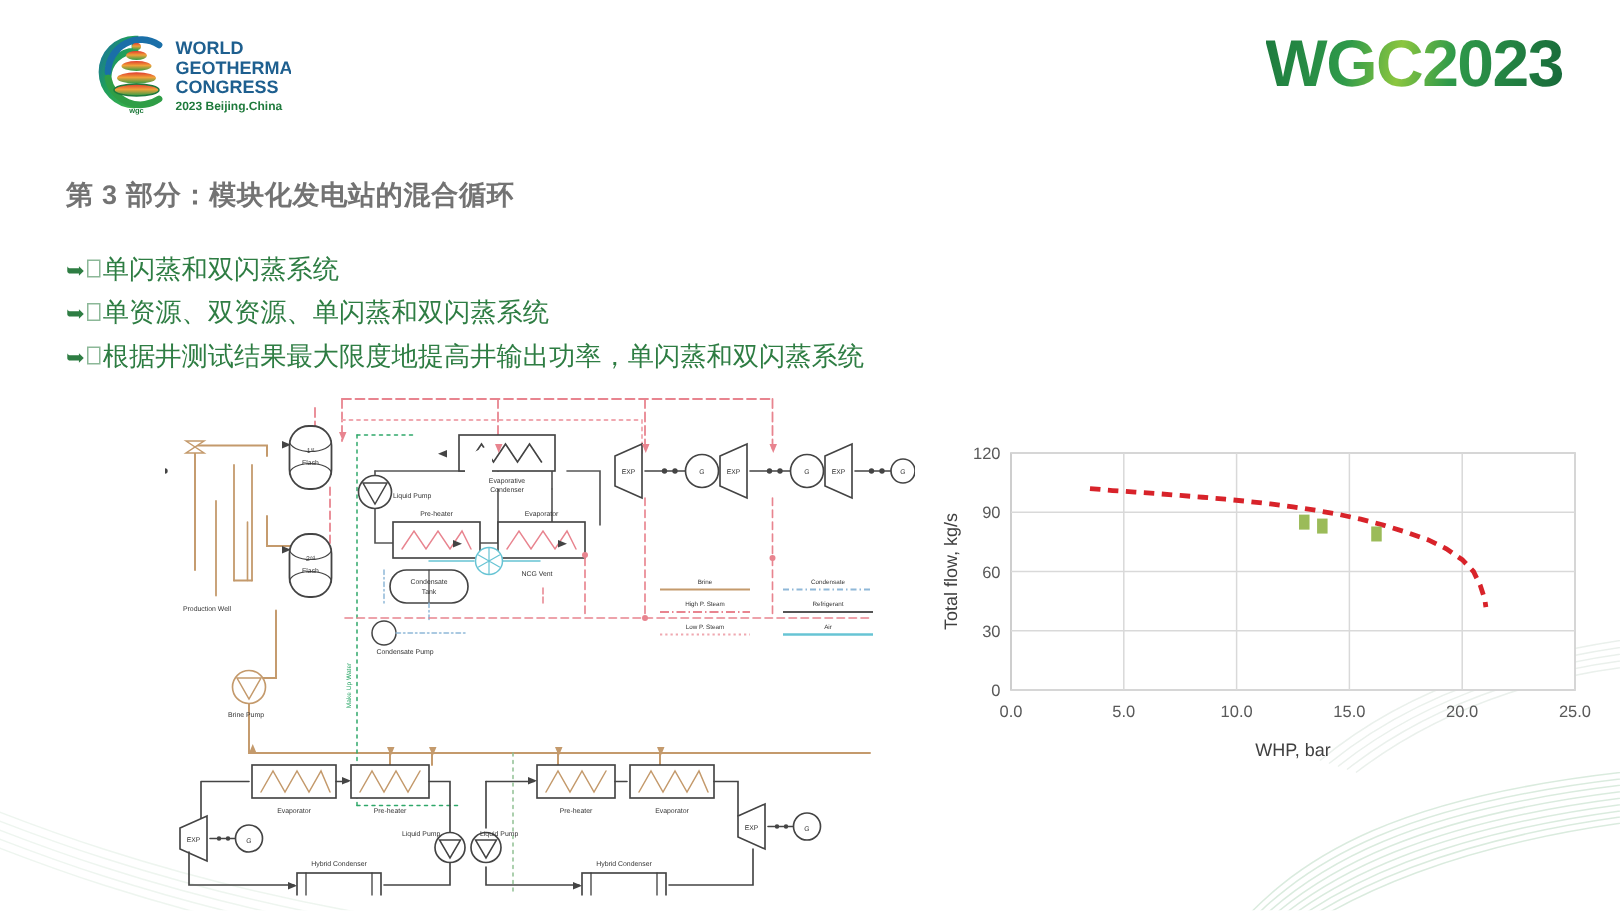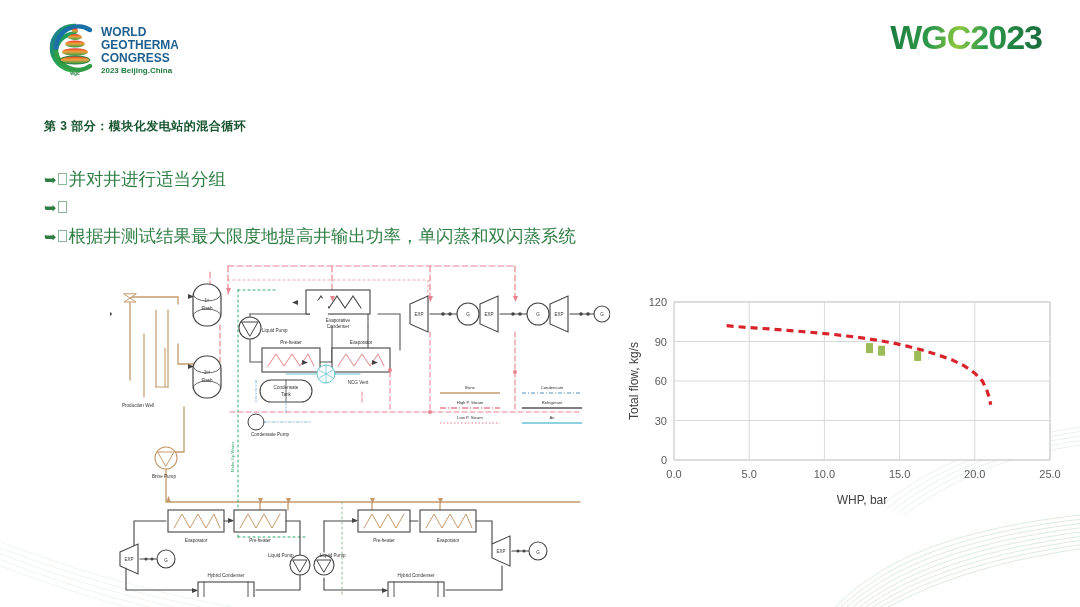--- a/index.html
+++ b/index.html
@@ -17,35 +17,35 @@
   .deco-right {
     position:absolute; right:-40px; bottom:-30px;
     width:320px; height:300px; pointer-events:none; opacity:.85;
   }
   .deco-left {
     position:absolute; left:-60px; bottom:-50px;
     width:320px; height:260px; pointer-events:none; opacity:.75;
   }
 
   
-  .wgc-logo { position:absolute; left:28px; top:12px; width:150px; height:70px; }
+  .wgc-logo { position:absolute; left:44px; top:12px; width:150px; height:70px; }
   .wgc-logo svg { display:block; }
   .wgc-wordmark {
     position:absolute; right:38px; top:18px;
-    font-size:34px; font-weight:bold; letter-spacing:-1px;
+    font-size:44px; font-weight:bold; letter-spacing:-1px;
     font-family:"Liberation Sans", sans-serif;
     background:linear-gradient(100deg,#1d7a3e 0%,#2f9a4a 28%,#8cc63f 45%,#2f9a4a 62%,#17693a 100%);
     -webkit-background-clip:text; background-clip:text;
     -webkit-text-fill-color:transparent; color:#1d7a3e;
   }
 
   
   .title {
     position:absolute; left:44px; top:118px;
-    font-size:12px; font-weight:bold; color:#14532d;
+    font-size:18px; font-weight:bold; color:#737373;
     letter-spacing:.5px;
   }
   .bullets {
     position:absolute; left:44px; top:165px;
     color:#2e7d43; font-size:17.5px; line-height:28px;
   }
   .bullet { display:flex; align-items:baseline; white-space:nowrap; }
   .bullet .arrow {
     color:#2e7d43; font-size:15px; margin-right:1px;
     font-family:"DejaVu Sans", sans-serif;
@@ -141,25 +141,26 @@
   </div>
 
   <div class="wgc-wordmark">WGC2023</div>
 
   <div class="title">第 3 部分：模块化发电站的混合循环</div>
 
   <div class="bullets">
     <div class="bullet">
       <span class="arrow">➥</span>
       <span class="box"></span>
-      <span>并对井进行适当分组</span>
+      <span>单闪蒸和双闪蒸系统</span>
     </div>
     <div class="bullet">
       <span class="arrow">➥</span>
       <span class="box"></span>
+      <span>单资源、双资源、单闪蒸和双闪蒸系统</span>
     </div>
     <div class="bullet">
       <span class="arrow">➥</span>
       <span class="box"></span>
       <span>根据井测试结果最大限度地提高井输出功率，单闪蒸和双闪蒸系统</span>
     </div>
   </div>
 
   <div class="diagram">
   <svg width="500" height="345" viewBox="0 0 500 345" font-family="Liberation Sans, sans-serif">

